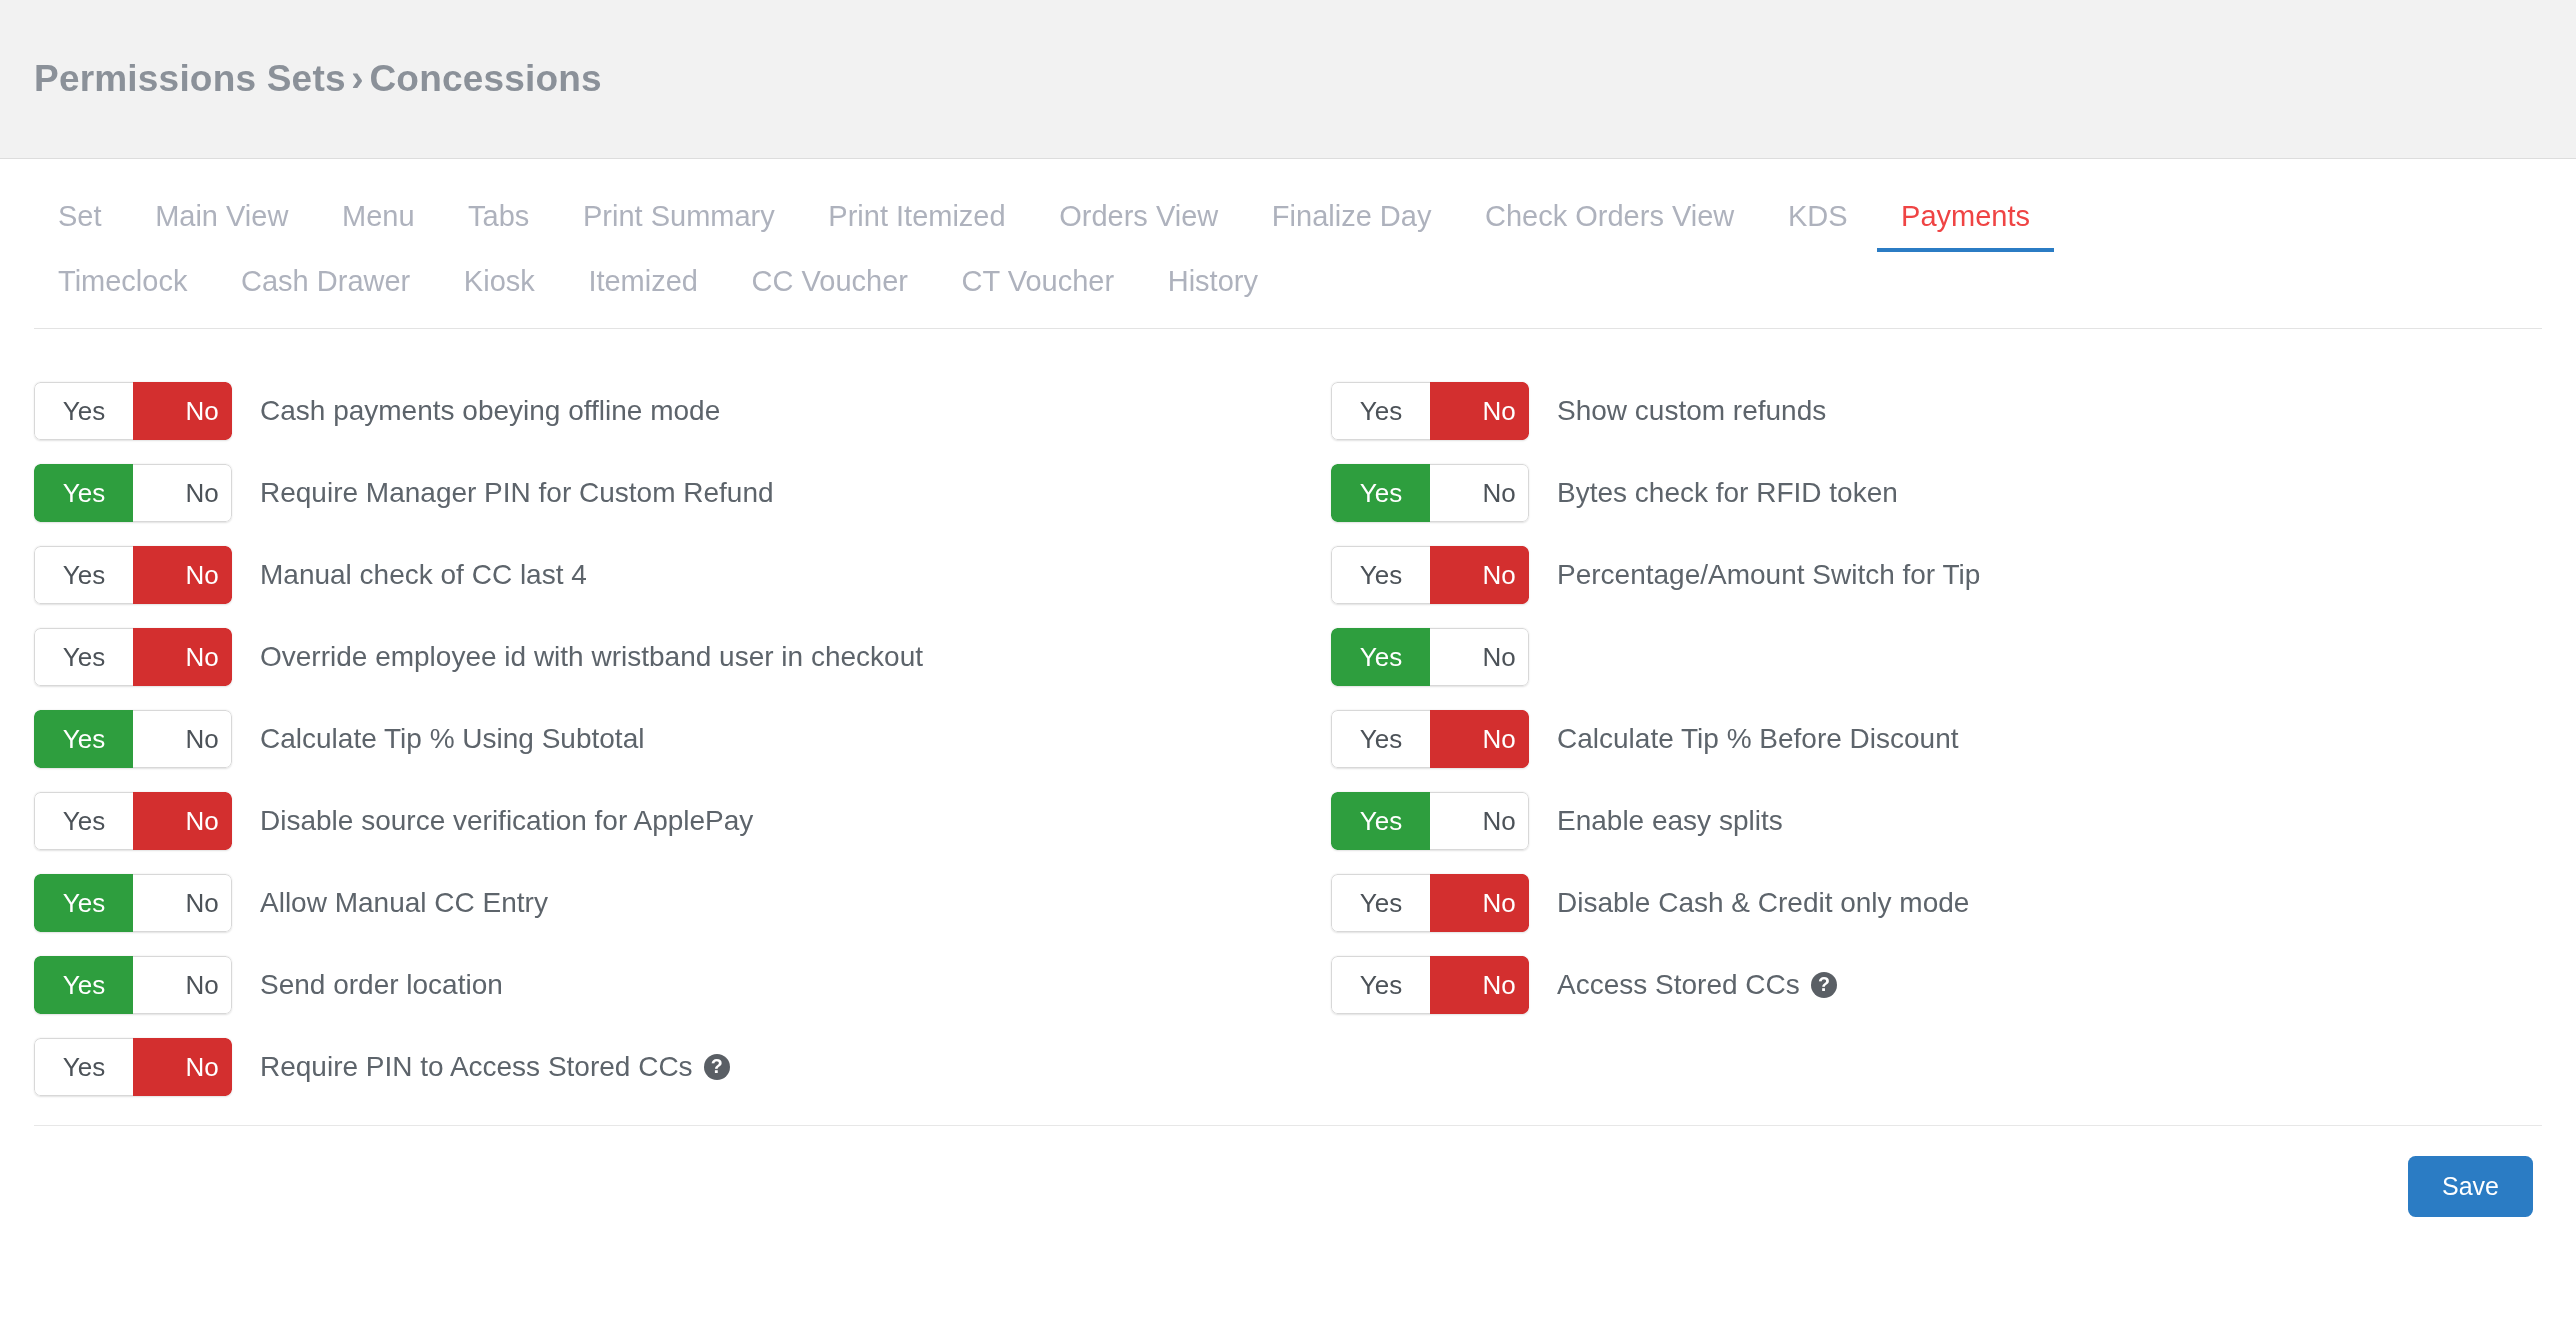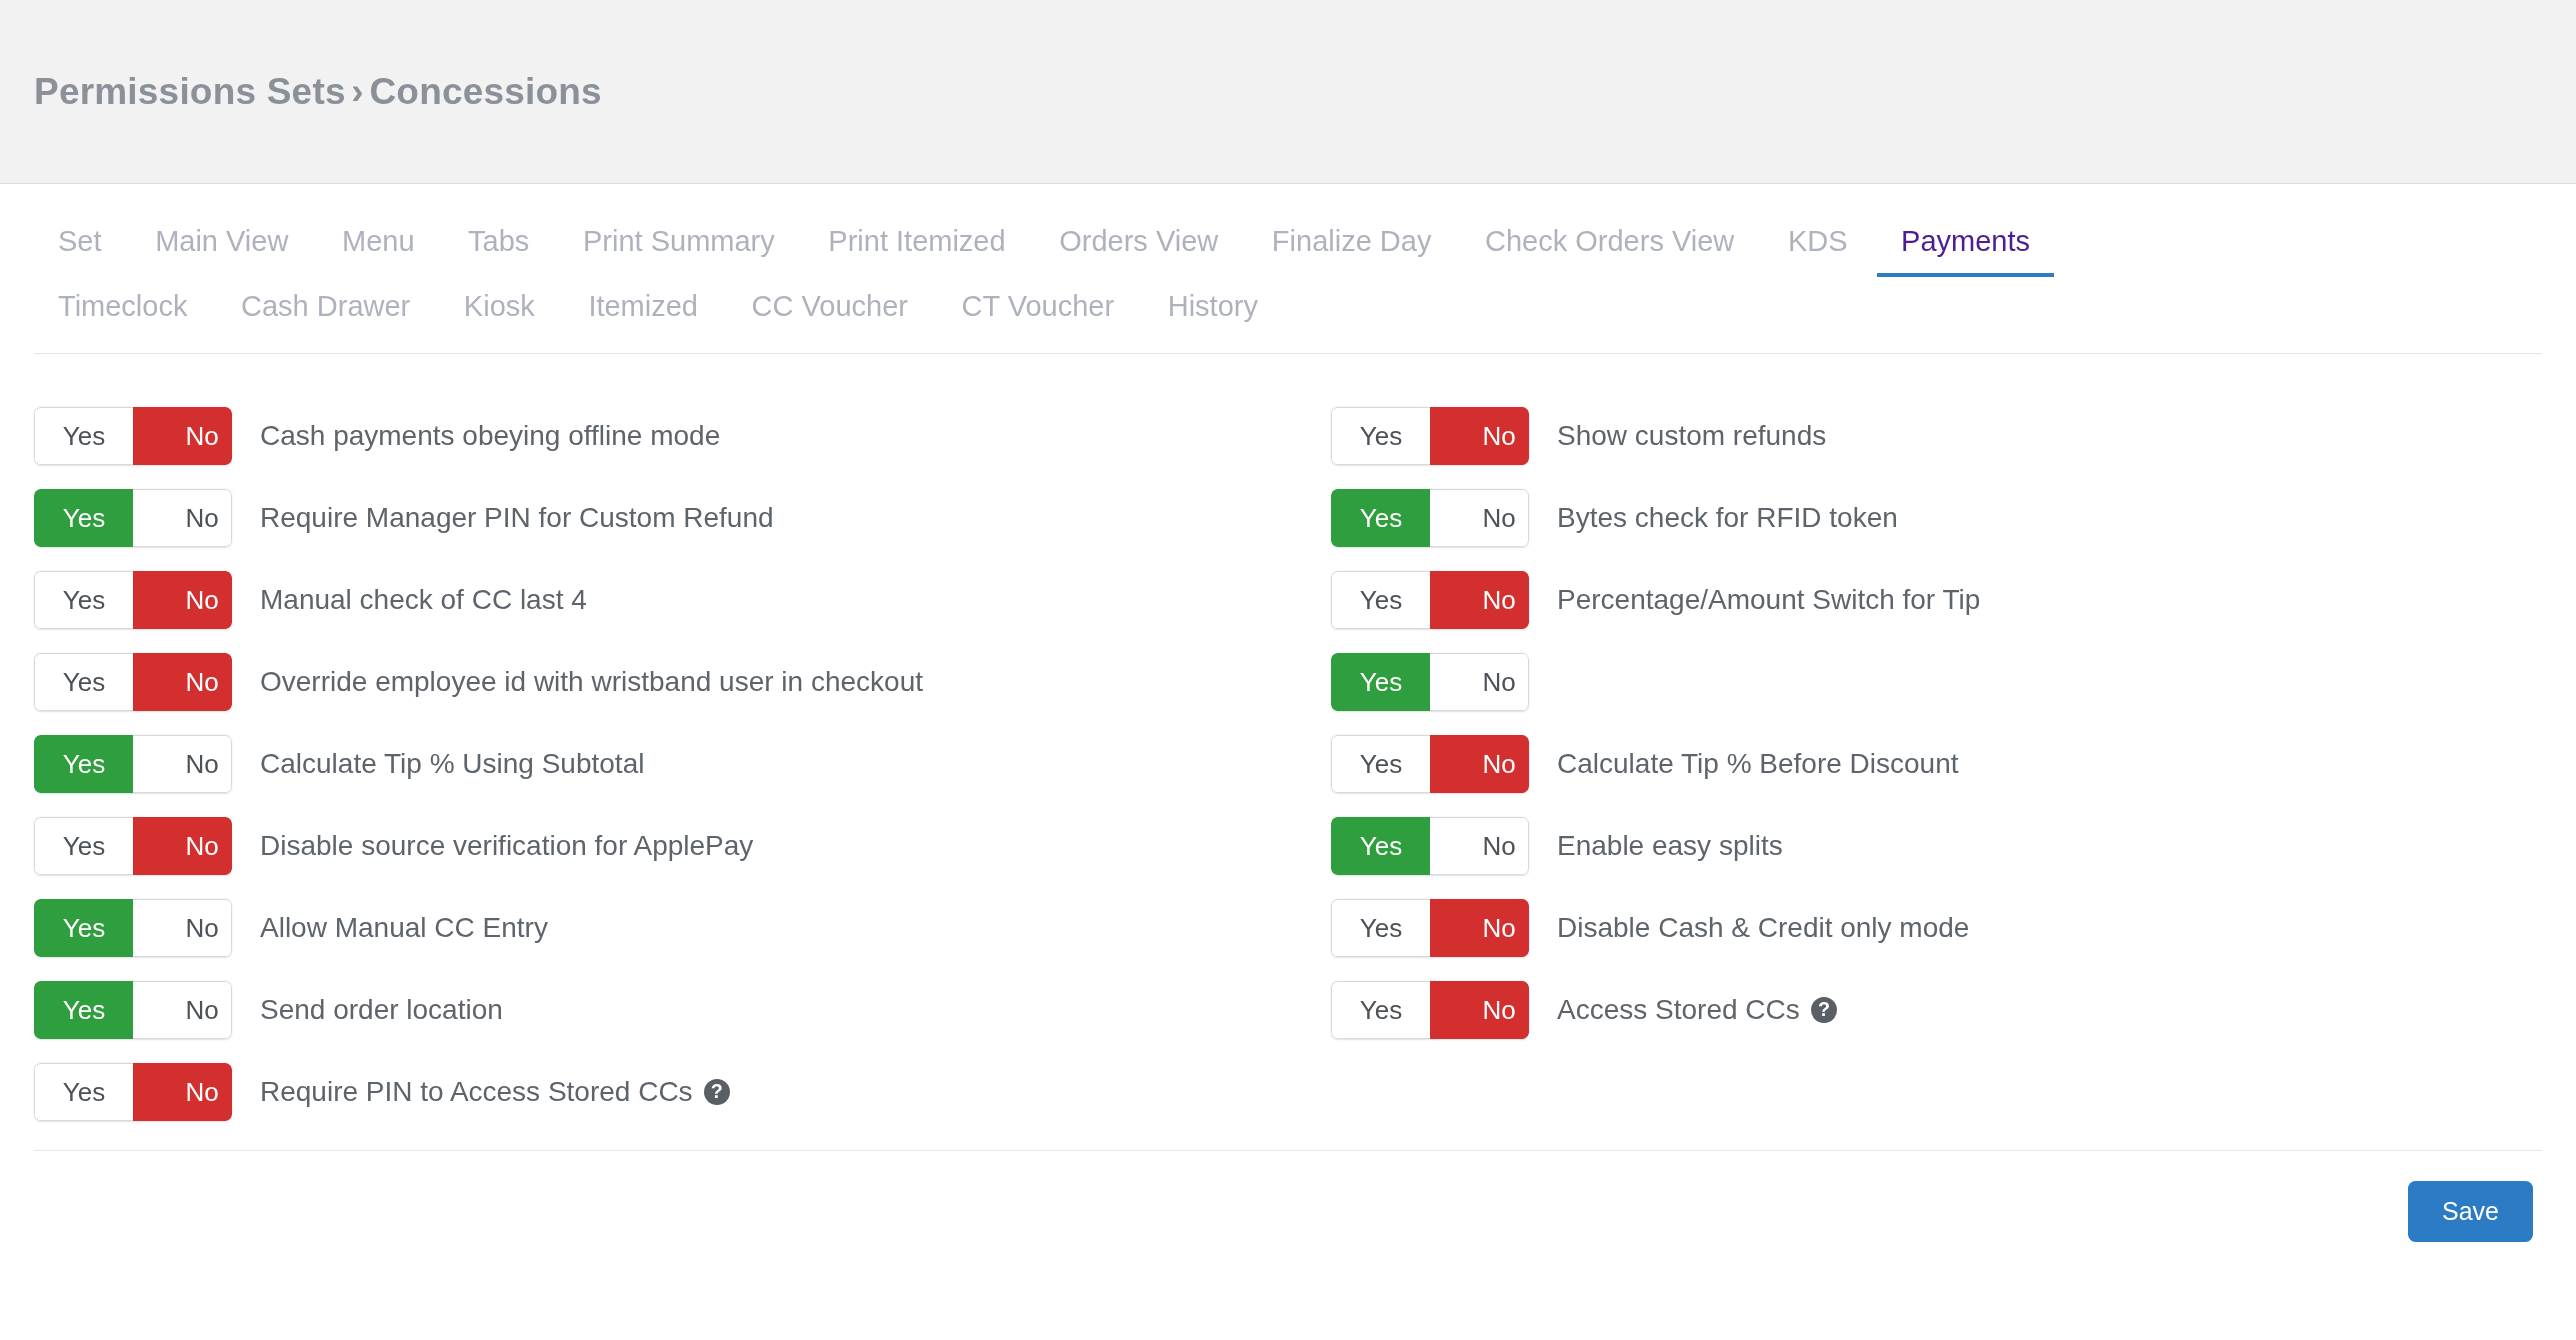--- a/index.html
+++ b/index.html
@@ -7,21 +7,21 @@
   body {
     width: 2576px; height: 1340px;
     background: #ffffff;
     font-family: "Liberation Sans", sans-serif;
     color: #555b61;
     overflow: hidden;
   }
 
   
   .header {
-    height: 184px;
+    height: 159px;
     background: #f2f2f2;
     border-bottom: 1.9px solid #dddddd;
     display: flex;
     align-items: center;
     padding-left: 34px;
   }
   .breadcrumb {
     font-size: 37px;
     font-weight: bold;
     color: #8b9199;
@@ -40,21 +40,21 @@
   .tab {
     font-size: 29px;
     color: #aeb2bd;
     padding: 13px 24px 15px 24px;
     margin-right: 5.6px;
     white-space: nowrap;
     border-bottom: 4.7px solid transparent;
     cursor: pointer;
   }
   .tab.active {
-    color: #4c1d95;
+    color: #ef4444;
     border-bottom: 4.7px solid #2b7cc4;
   }
   .tabs-divider {
     margin: 11.2px 34px 0 34px;
     border-bottom: 1.9px solid #e3e3e3;
   }
 
   
   .settings {
     position: relative;

